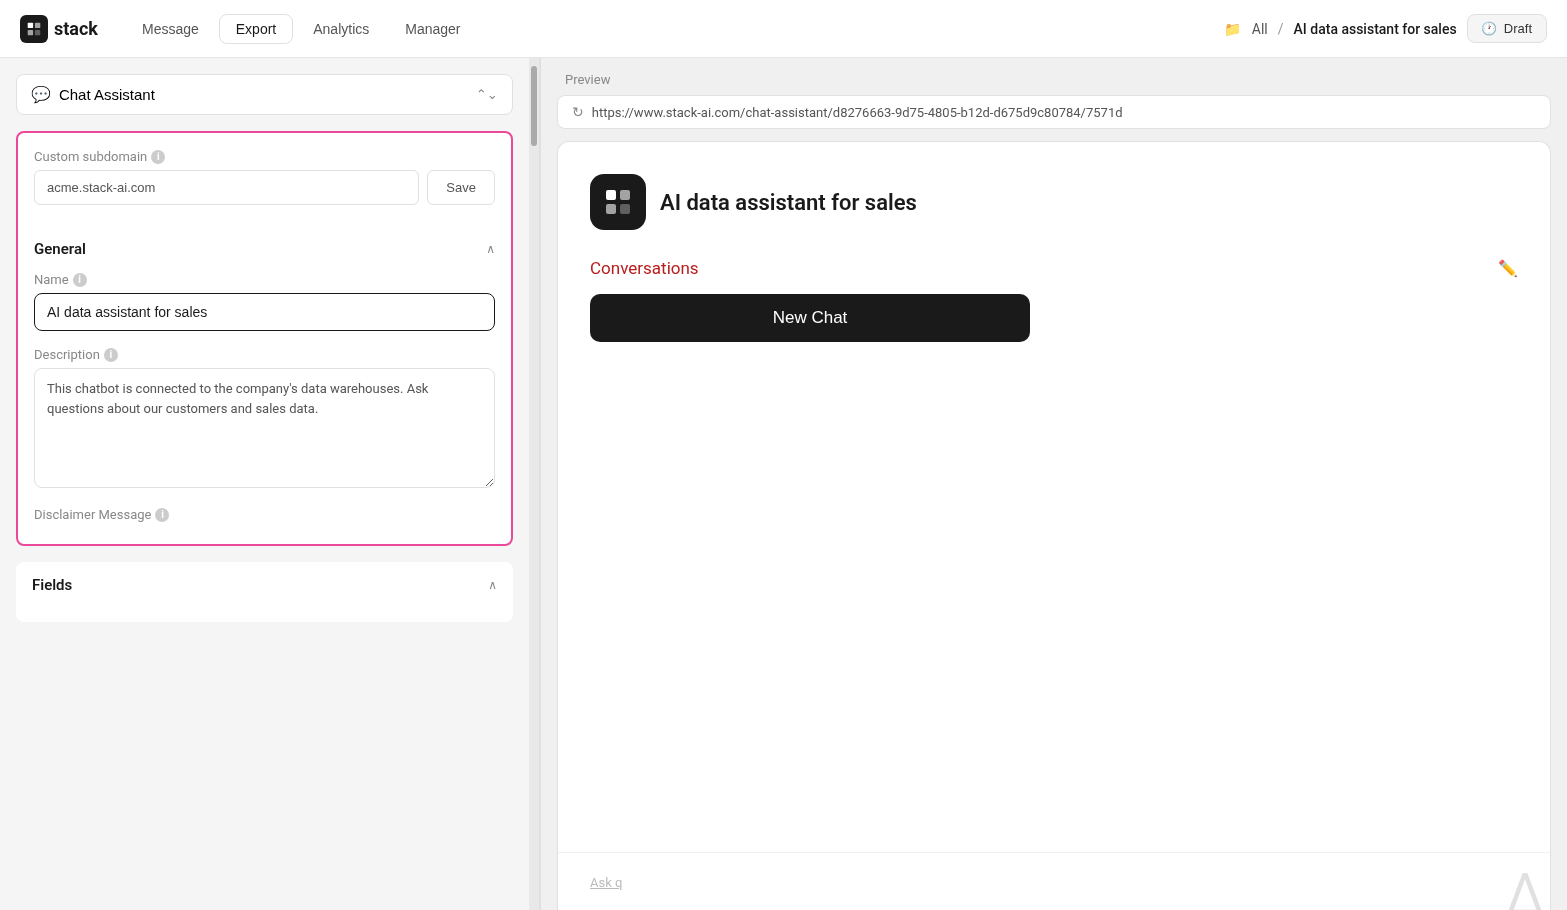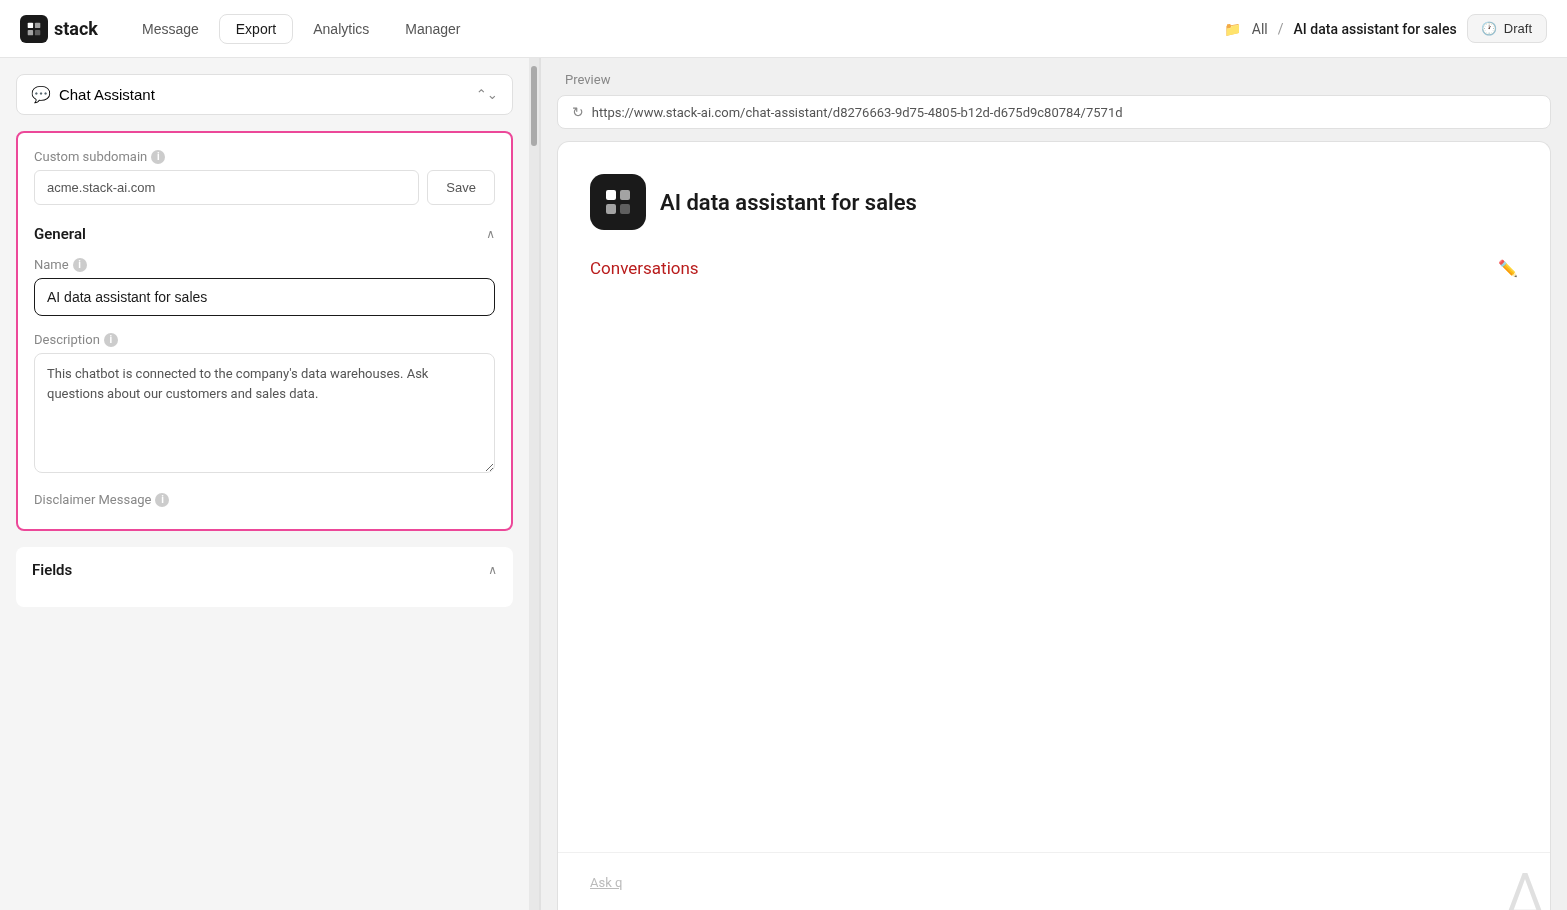--- a/index.html
+++ b/index.html
@@ -65,21 +65,21 @@
     .field-label {
       font-size: 13px; color: #888; margin-bottom: 6px; display: flex; align-items: center; gap: 4px;
     }
     .info-icon {
       width: 14px; height: 14px; border-radius: 50%; background: #ccc;
       display: inline-flex; align-items: center; justify-content: center;
       font-size: 10px; color: #fff; font-weight: bold; cursor: pointer;
     }
 
     
-    .subdomain-row { display: flex; gap: 8px; margin-bottom: 20px; }
+    .subdomain-row { display: flex; gap: 8px; margin-bottom: 35px; }
     .subdomain-input {
       flex: 1; padding: 9px 12px; border: 1px solid #e0e0e0; border-radius: 6px;
       font-size: 13px; color: #555; background: #fff;
     }
     .save-btn {
       padding: 9px 18px; border: 1px solid #e0e0e0; border-radius: 6px;
       background: #fff; cursor: pointer; font-size: 13px; color: #555;
     }
 
     
@@ -309,20 +309,23 @@
             </svg>
           </div>
           <span class="app-title">AI data assistant for sales</span>
         </div>
 
         <div class="conversations-row">
           <span class="conversations-label">Conversations</span>
           <span class="edit-icon">✏️</span>
         </div>
 
+        <button class="new-chat-btn">
+          <span>New Chat</span>
+        </button>
 
       </div>
 
       <div class="chat-bottom">
         <div class="bottom-desc" style="margin-top:4px;text-decoration:underline;">
           <span>Ask q</span>
         </div>
         <div class="large-A">
           <span>A</span>
         </div>

